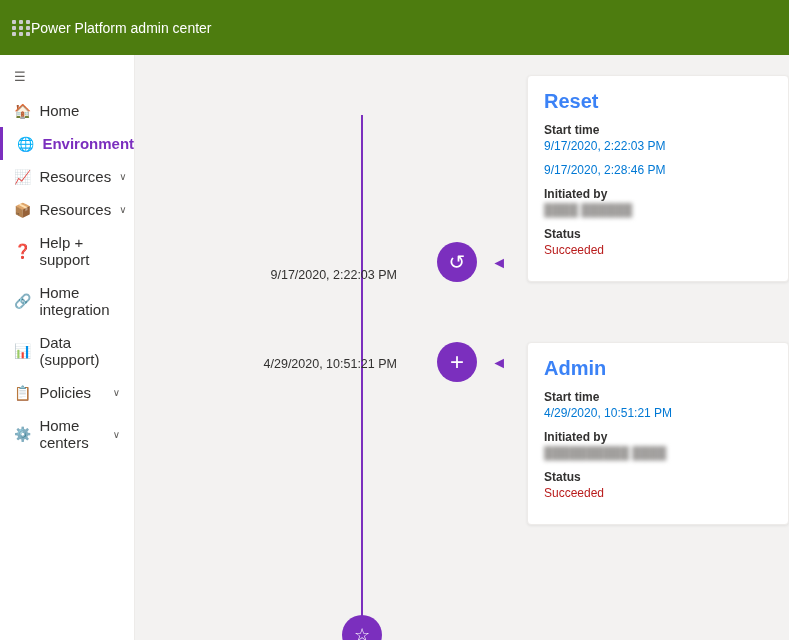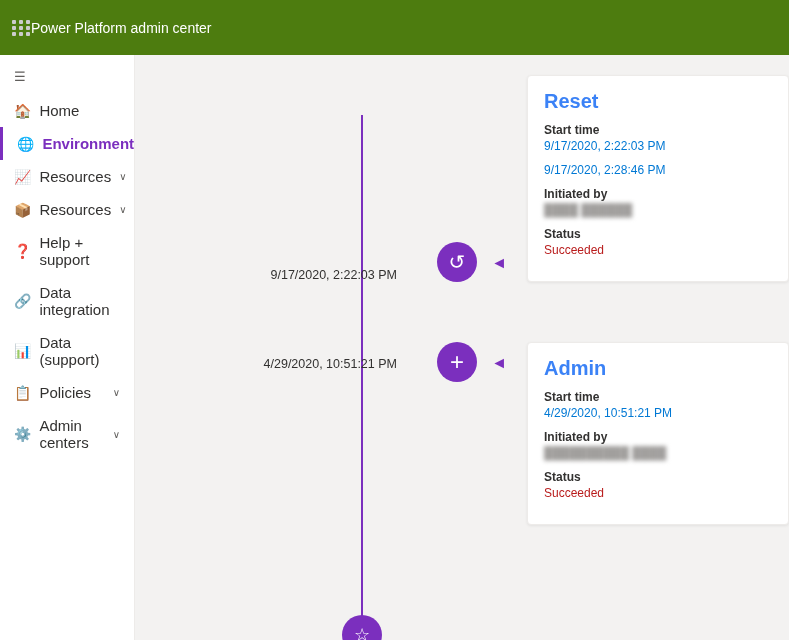--- a/index.html
+++ b/index.html
@@ -225,37 +225,37 @@
       <span class="nav-chevron">∨</span>
     </div>
 
     <div class="nav-item">
       <span class="nav-icon">❓</span>
       <span class="nav-label">Help + support</span>
     </div>
 
     <div class="nav-item">
       <span class="nav-icon">🔗</span>
-      <span class="nav-label">Data integration</span>
+      <span class="nav-label">Home integration</span>
     </div>
 
     <div class="nav-item">
       <span class="nav-icon">📊</span>
       <span class="nav-label">Data (support)</span>
     </div>
 
     <div class="nav-item">
       <span class="nav-icon">📋</span>
       <span class="nav-label">Policies</span>
       <span class="nav-chevron">∨</span>
     </div>
 
     <div class="nav-item">
       <span class="nav-icon">⚙️</span>
-      <span class="nav-label">Admin centers</span>
+      <span class="nav-label">Home centers</span>
       <span class="nav-chevron">∨</span>
     </div>
   </nav>
 
   <div class="content">
     <div class="timeline">
 
       <div class="timeline-line"></div>
 
       <div class="timeline-entry" style="margin-bottom: 60px; align-items: flex-end;">

